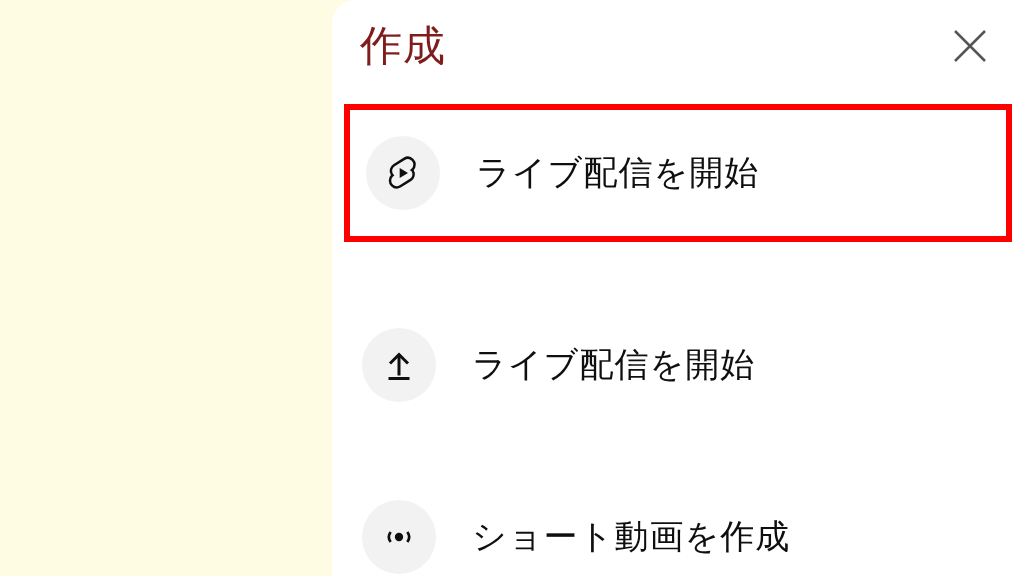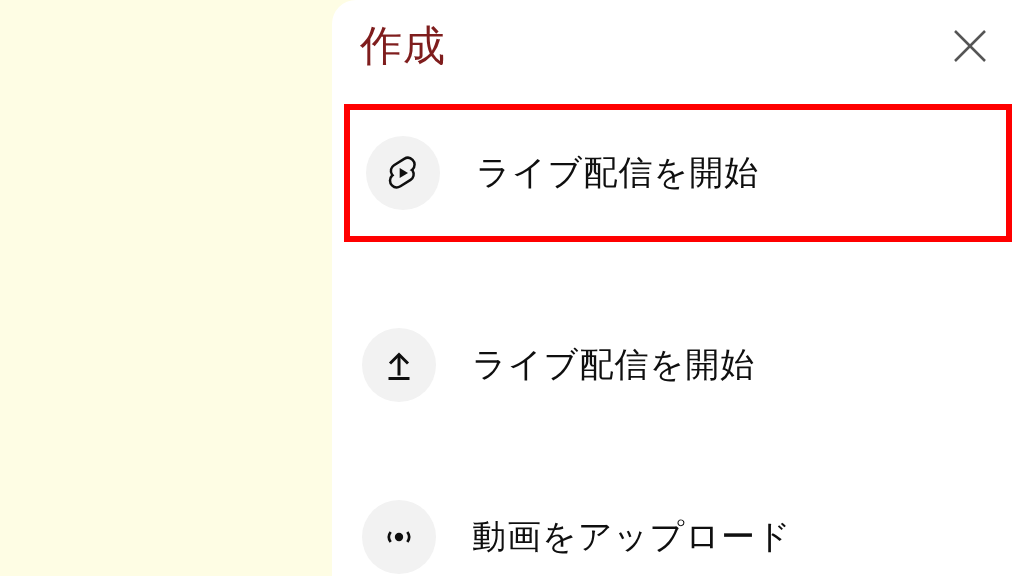--- a/index.html
+++ b/index.html
@@ -124,18 +124,18 @@
       </div>
 
       <div class="option-row" style="padding-left:0;">
         <div class="icon-circle">
           <svg width="40" height="40" viewBox="0 0 24 24">
             <circle cx="12" cy="12" r="2.5" fill="#0f0f0f"></circle>
             <path d="M7 9 A 5 5 0 0 0 7 15" fill="none" stroke="#0f0f0f" stroke-width="1.6"></path>
             <path d="M17 9 A 5 5 0 0 1 17 15" fill="none" stroke="#0f0f0f" stroke-width="1.6"></path>
           </svg>
         </div>
-        <div class="option-label">動画をアップロード</div>
+        <div class="option-label">ショート動画を作成</div>
       </div>
 
     </div>
   </div>
 </div>
 
 </body></html>

